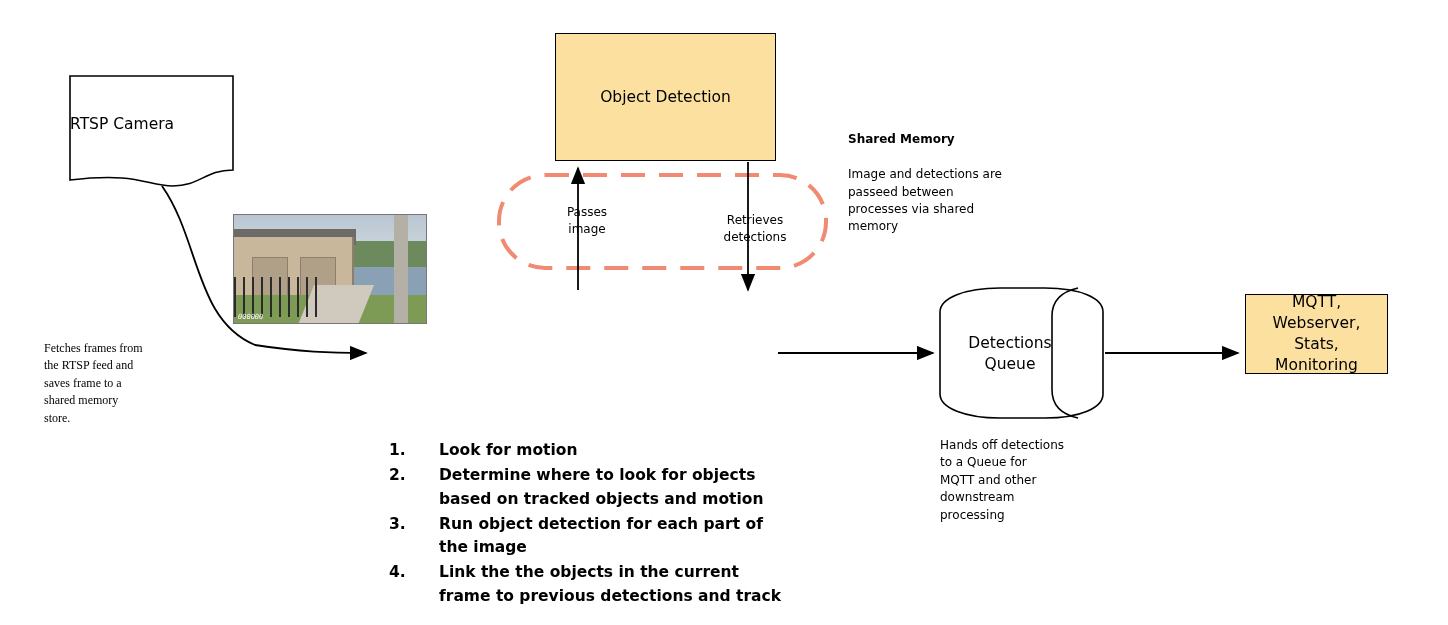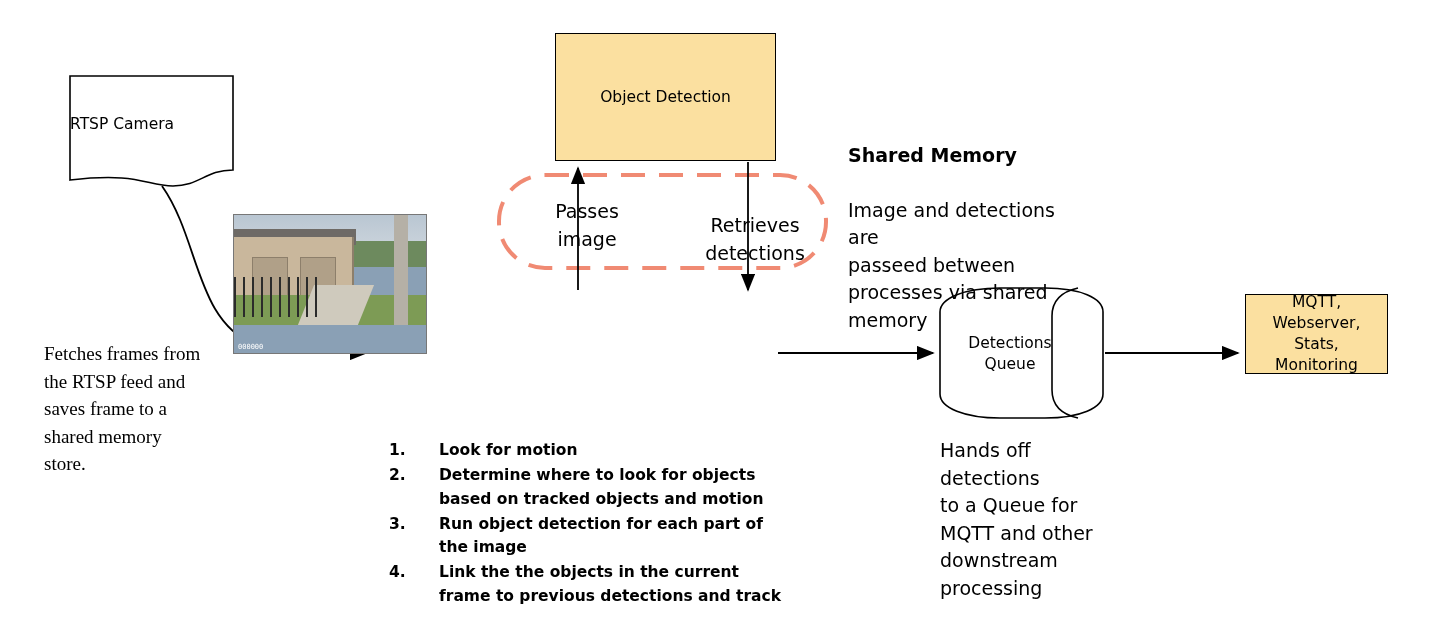--- a/index.html
+++ b/index.html
@@ -41,21 +41,21 @@
   .lbl {
     font-size: 15.5px;
     line-height: 1.35;
     white-space: pre-line;
   }
   .lbl-italic {
     font-style: italic;
   }
   .note {
     position: absolute;
-    font-size: 19px;
+    font-size: 12px;
     line-height: 1.45;
     white-space: pre-line;
   }
   .note-title {
     font-weight: bold;
   }
   
   #rtsp-camera {
     left: 70px;
     top: 75px;
@@ -68,24 +68,25 @@
     top: 40px;
     width: 163px;
     text-align: left;
     font-size: 15.5px;
   }
   
   #camera-preview {
     left: 233px;
     top: 214px;
     width: 194px;
-    height: 140px;
+    height: 110px;
     border: 1px solid #777;
     overflow: hidden;
     background: #8aa0b5;
+    font-style: italic;
   }
   #camera-preview .sky {
     position: absolute;
     left: 0; top: 0; width: 194px; height: 48px;
     background: linear-gradient(#b9c6d2, #d3dae0);
   }
   #camera-preview .house {
     position: absolute;
     left: 0; top: 22px; width: 118px; height: 62px;
     background: #c9b79c;
@@ -195,21 +196,21 @@
     padding-left: 22px;
     font-weight: bold;
   }
   #camera-steps li {
     margin-bottom: 2px;
     padding-left: 28px;
   }
   
   #passes-image-label {
     left: 542px;
-    top: 198px;
+    top: 204px;
     width: 90px;
     text-align: center;
   }
   #retrieves-detections-label {
     left: 700px;
     top: 212px;
     width: 110px;
     text-align: center;
   }
   #shared-memory-note {

